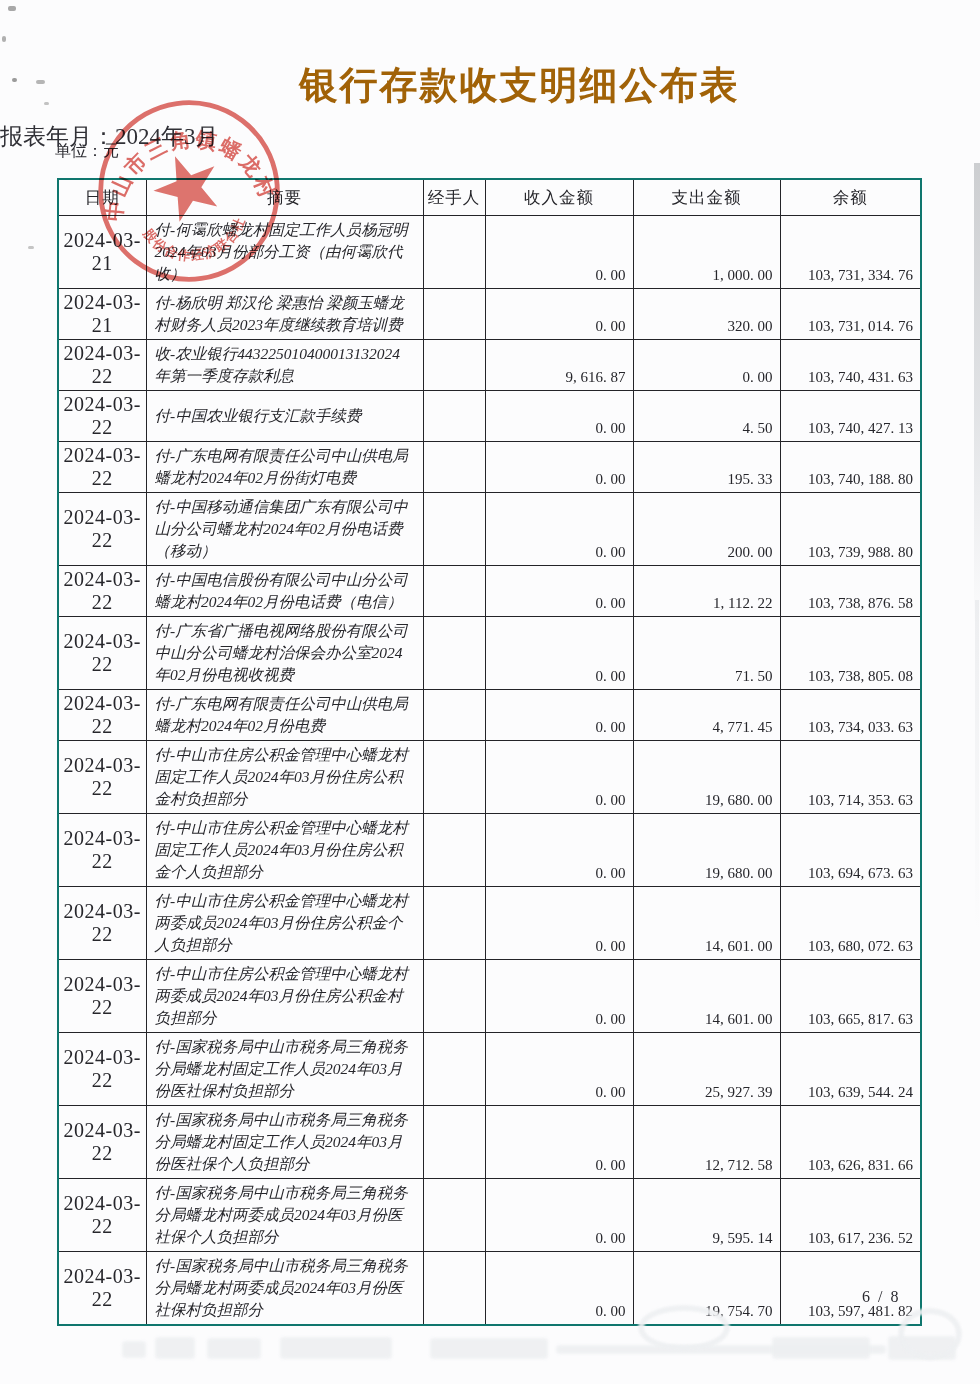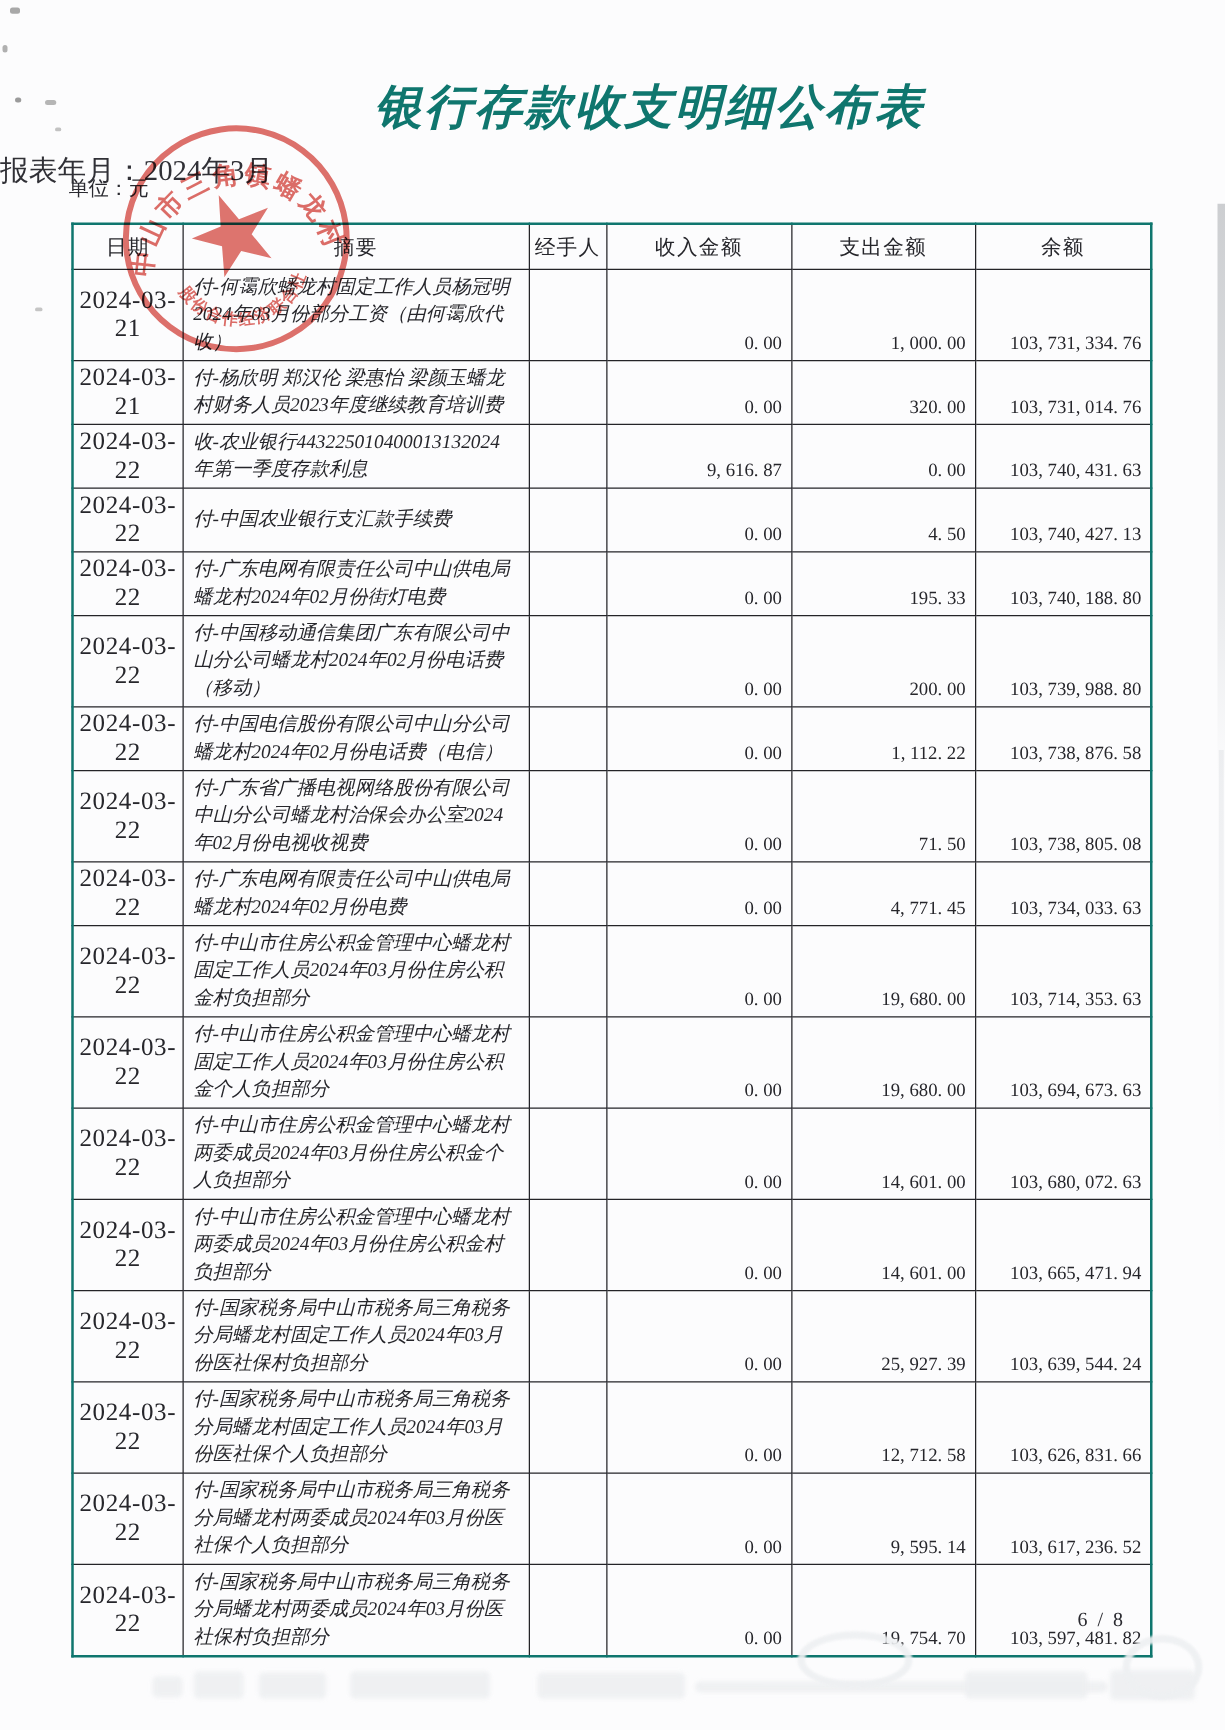--- a/index.html
+++ b/index.html
@@ -6,21 +6,21 @@
   .page{
     position:relative;width:980px;height:1384px;margin:0 auto;
     background:#fcfcfd;overflow:hidden;
     font-family:"Liberation Serif","DejaVu Serif",serif;
     color:#26262b;
   }
   
   .doc-title{
     position:absolute;top:60px;left:0;right:0;
     text-align:center;padding-left:59px;
-    font-size:38px;font-weight:bold;letter-spacing:2px;color:#0f766e;font-style:italic;
+    font-size:38px;font-weight:bold;letter-spacing:2px;color:#a16207;
   }
   .doc-subtitle{
     position:absolute;top:121px;left:0;right:0;
     text-align:left;
     font-size:23px;color:#303036;
   }
   .unit-line{
     position:absolute;top:146px;left:55px;right:60px;
     display:flex;justify-content:space-between;align-items:flex-end;
     font-size:16px;color:#2a2a30;
@@ -227,21 +227,21 @@
           <td class="c-num">14, 601. 00</td>
           <td class="c-num">103, 680, 072. 63</td>
         </tr>
 
         <tr>
           <td class="c-date">2024-03-22</td>
           <td class="c-sum">付-中山市住房公积金管理中心蟠龙村两委成员2024年03月份住房公积金村负担部分</td>
           <td class="c-hand"></td>
           <td class="c-num">0. 00</td>
           <td class="c-num">14, 601. 00</td>
-          <td class="c-num">103, 665, 471. 94</td>
+          <td class="c-num">103, 665, 817. 63</td>
         </tr>
 
         <tr>
           <td class="c-date">2024-03-22</td>
           <td class="c-sum">付-国家税务局中山市税务局三角税务分局蟠龙村固定工作人员2024年03月份医社保村负担部分</td>
           <td class="c-hand"></td>
           <td class="c-num">0. 00</td>
           <td class="c-num">25, 927. 39</td>
           <td class="c-num">103, 639, 544. 24</td>
         </tr>

